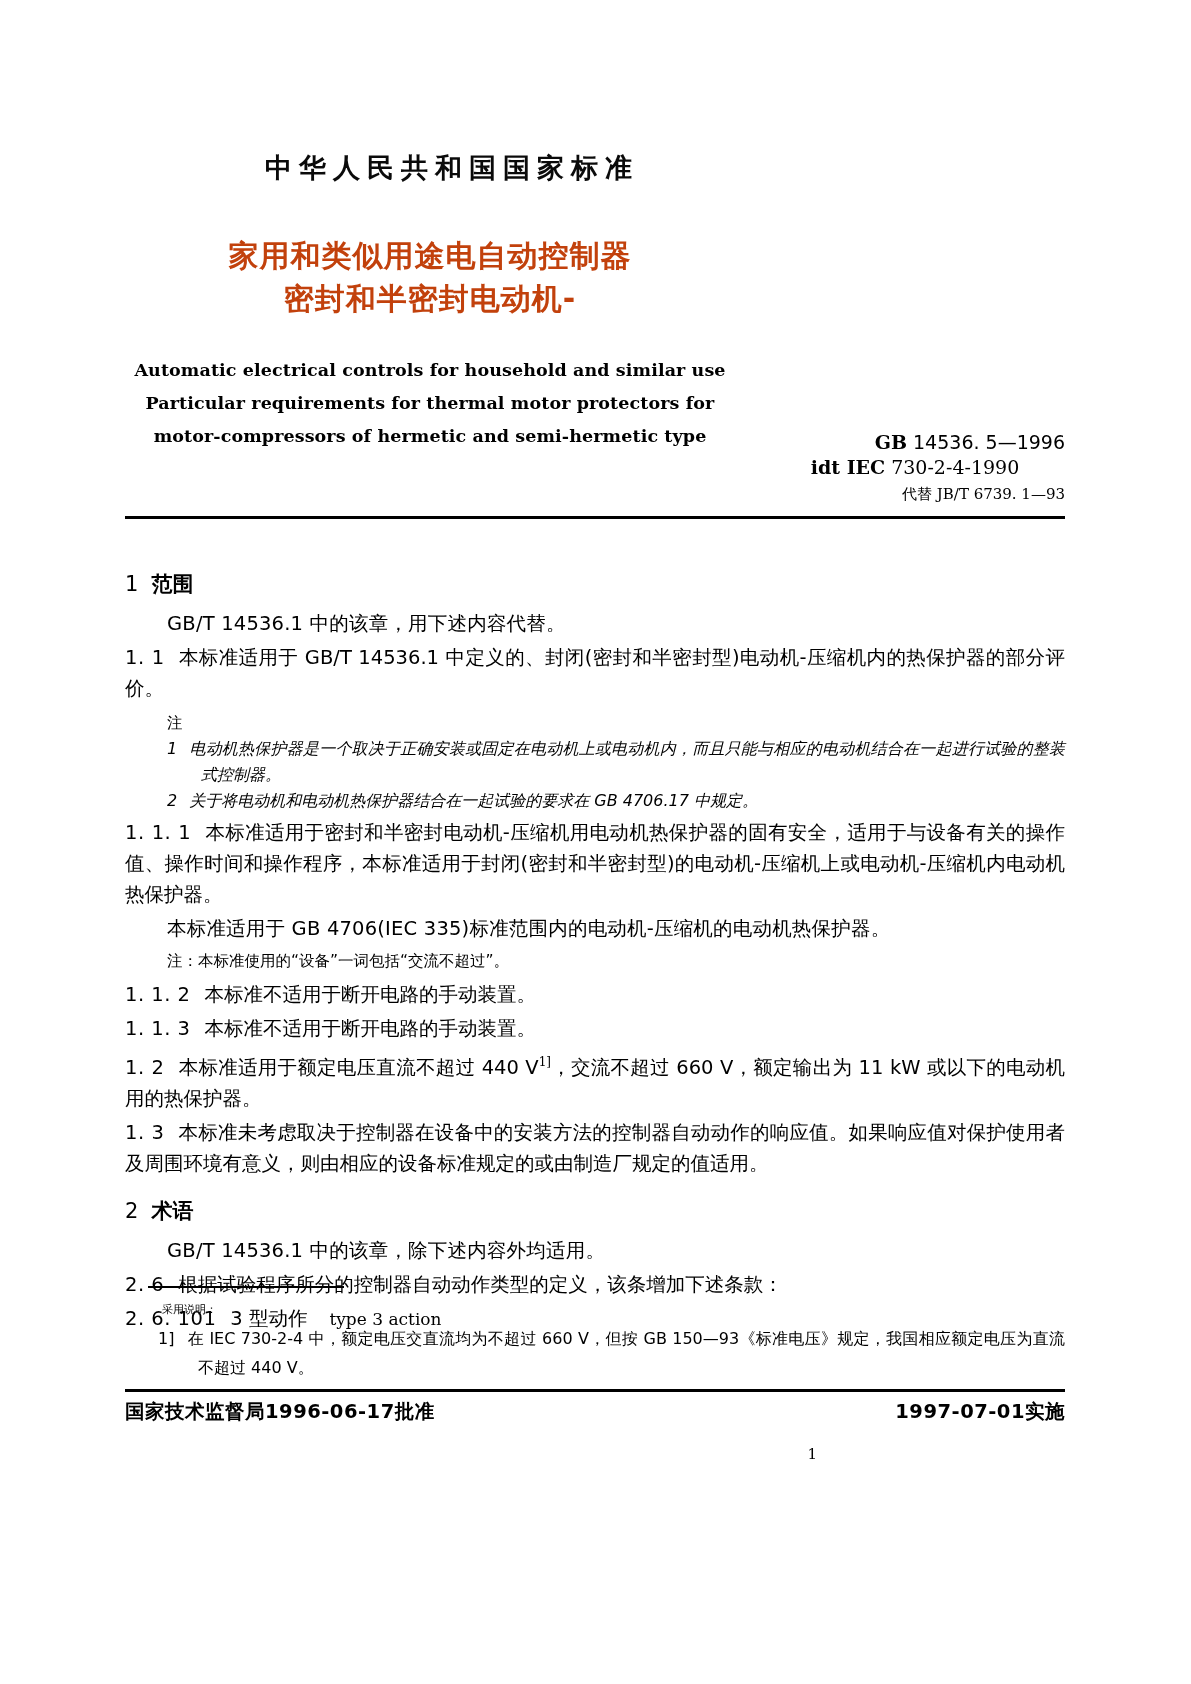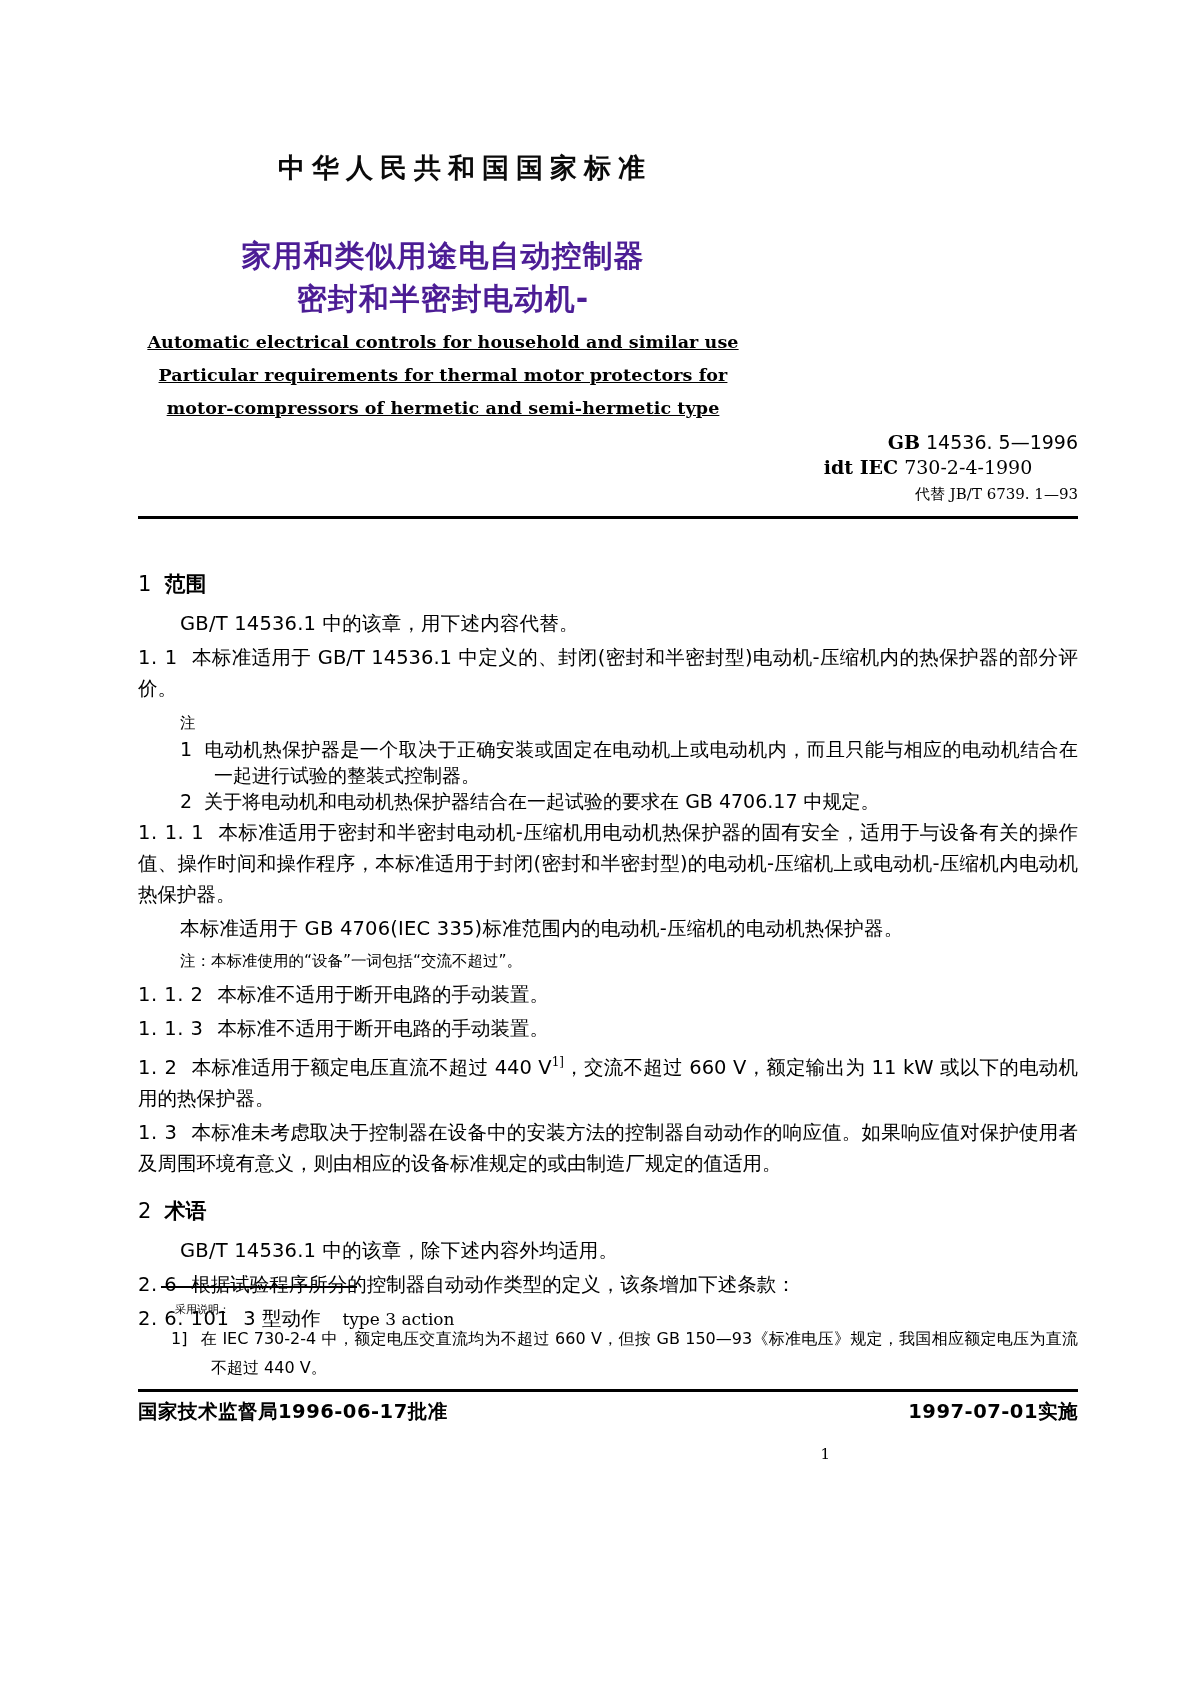--- a/index.html
+++ b/index.html
@@ -11,21 +11,21 @@
     width: 1191px;
     height: 1684px;
     position: relative;
     font-family: "DejaVu Serif", "Liberation Serif", serif;
     color: #000000;
     overflow: hidden;
   }
 
   .page {
     position: absolute;
-    left: 13px; top: 0;
+    left: 0; top: 0;
     width: 942px;
     height: 1684px;
     box-sizing: border-box;
   }
 
   
   .cover {
     position: absolute;
     left: 125px;
     top: 150px;
@@ -49,33 +49,32 @@
 
   .cn-title {
     font-family: "DejaVu Sans", "Liberation Sans", sans-serif;
     font-weight: bold;
     font-size: 30px;
     line-height: 43px;
     letter-spacing: 1px;
     text-align: center;
     width: 610px;
     margin-left: 0px;
-    color: #4c1d95;
+    color: #c2410c;
   }
 
   .en-title {
-    margin-top: 6px;
+    margin-top: 34px;
     width: 610px;
     text-align: center;
     font-family: "DejaVu Serif", "Liberation Serif", serif;
     font-weight: bold;
     font-size: 17.5px;
     line-height: 33px;
     letter-spacing: 0.1px;
-    text-decoration: underline;
   }
 
   
   .std-block {
     position: absolute;
     right: 0px;
     top: 196px;
     width: 300px;
     text-align: right;
     line-height: 25px;
@@ -152,26 +151,27 @@
     letter-spacing: 0.5px;
     margin-right: 14px;
   }
 
   .note-head {
     font-size: 15.5px;
     line-height: 26px;
     margin: 6px 0 0 42px;
   }
   .note-item {
-    font-size: 19px;
+    font-size: 16px;
     line-height: 26px;
     margin: 0 0 0 42px;
     padding-left: 34px;
     text-indent: -34px;
     text-align: justify;
+    font-style: italic;
   }
   .note-item .idx { margin-right: 12px; }
 
   .note-inline {
     font-size: 15.5px;
     line-height: 27px;
     margin: 4px 0 4px 42px;
   }
 
   .mono-en {

